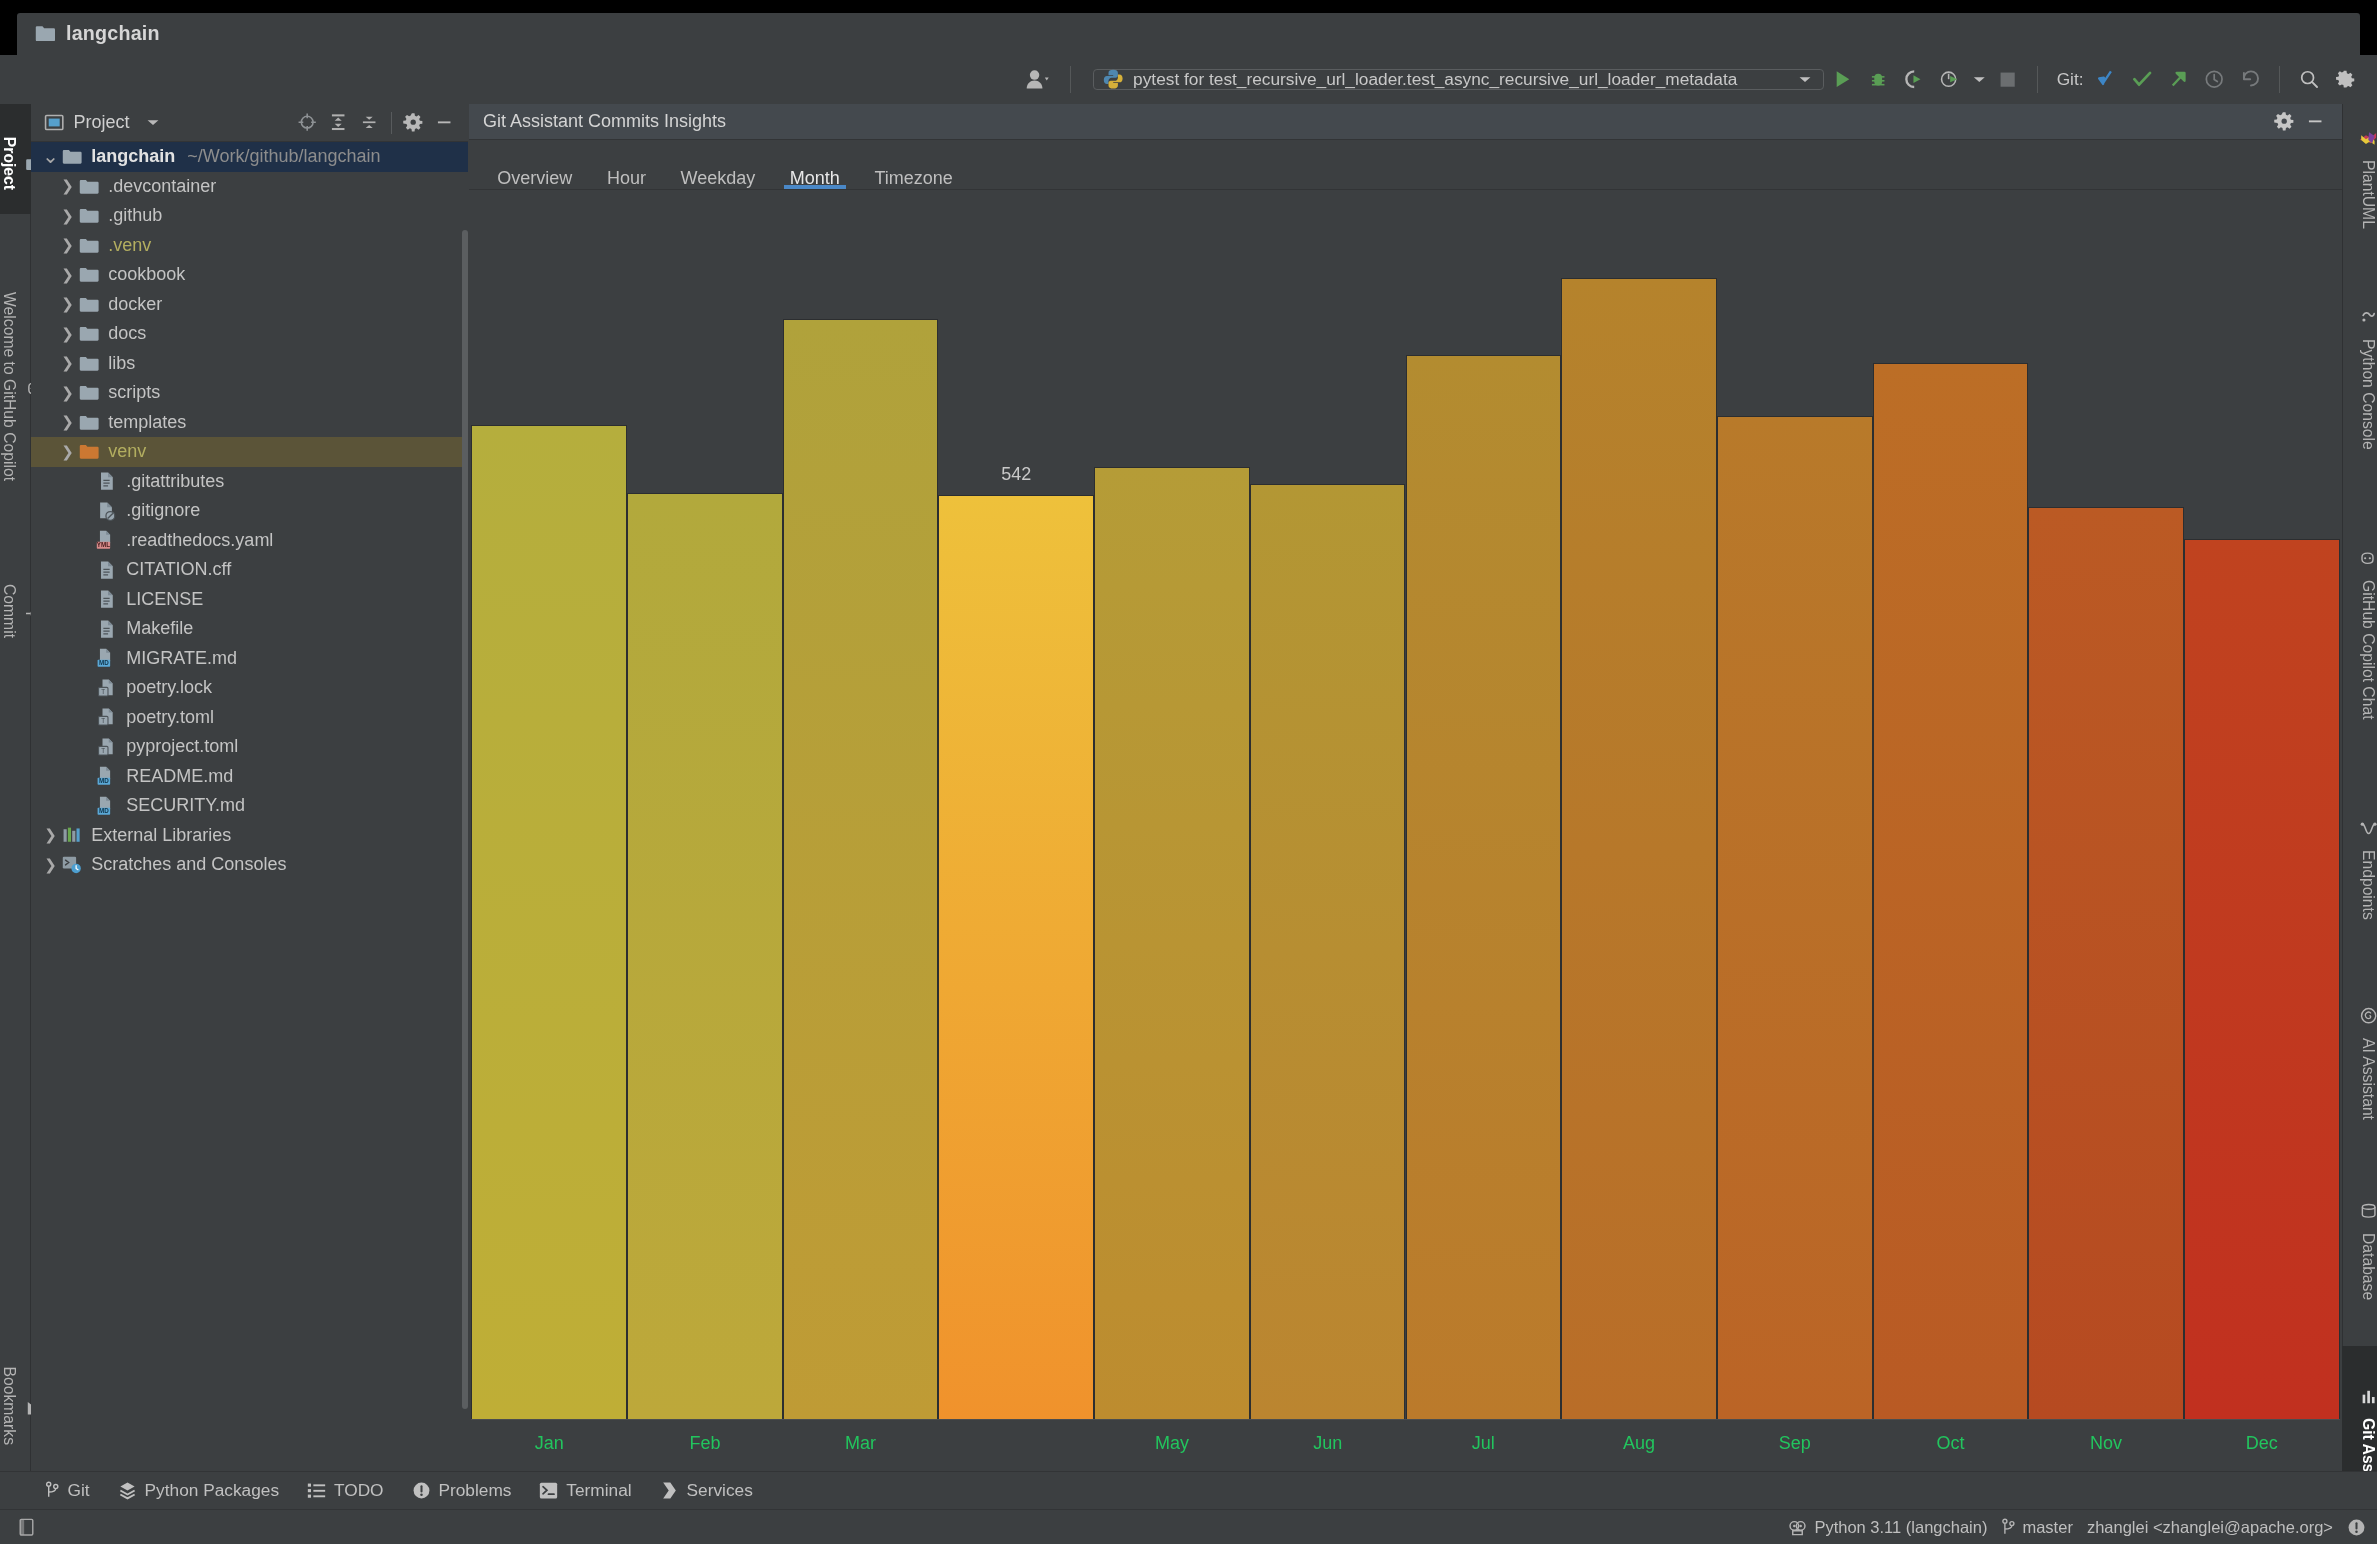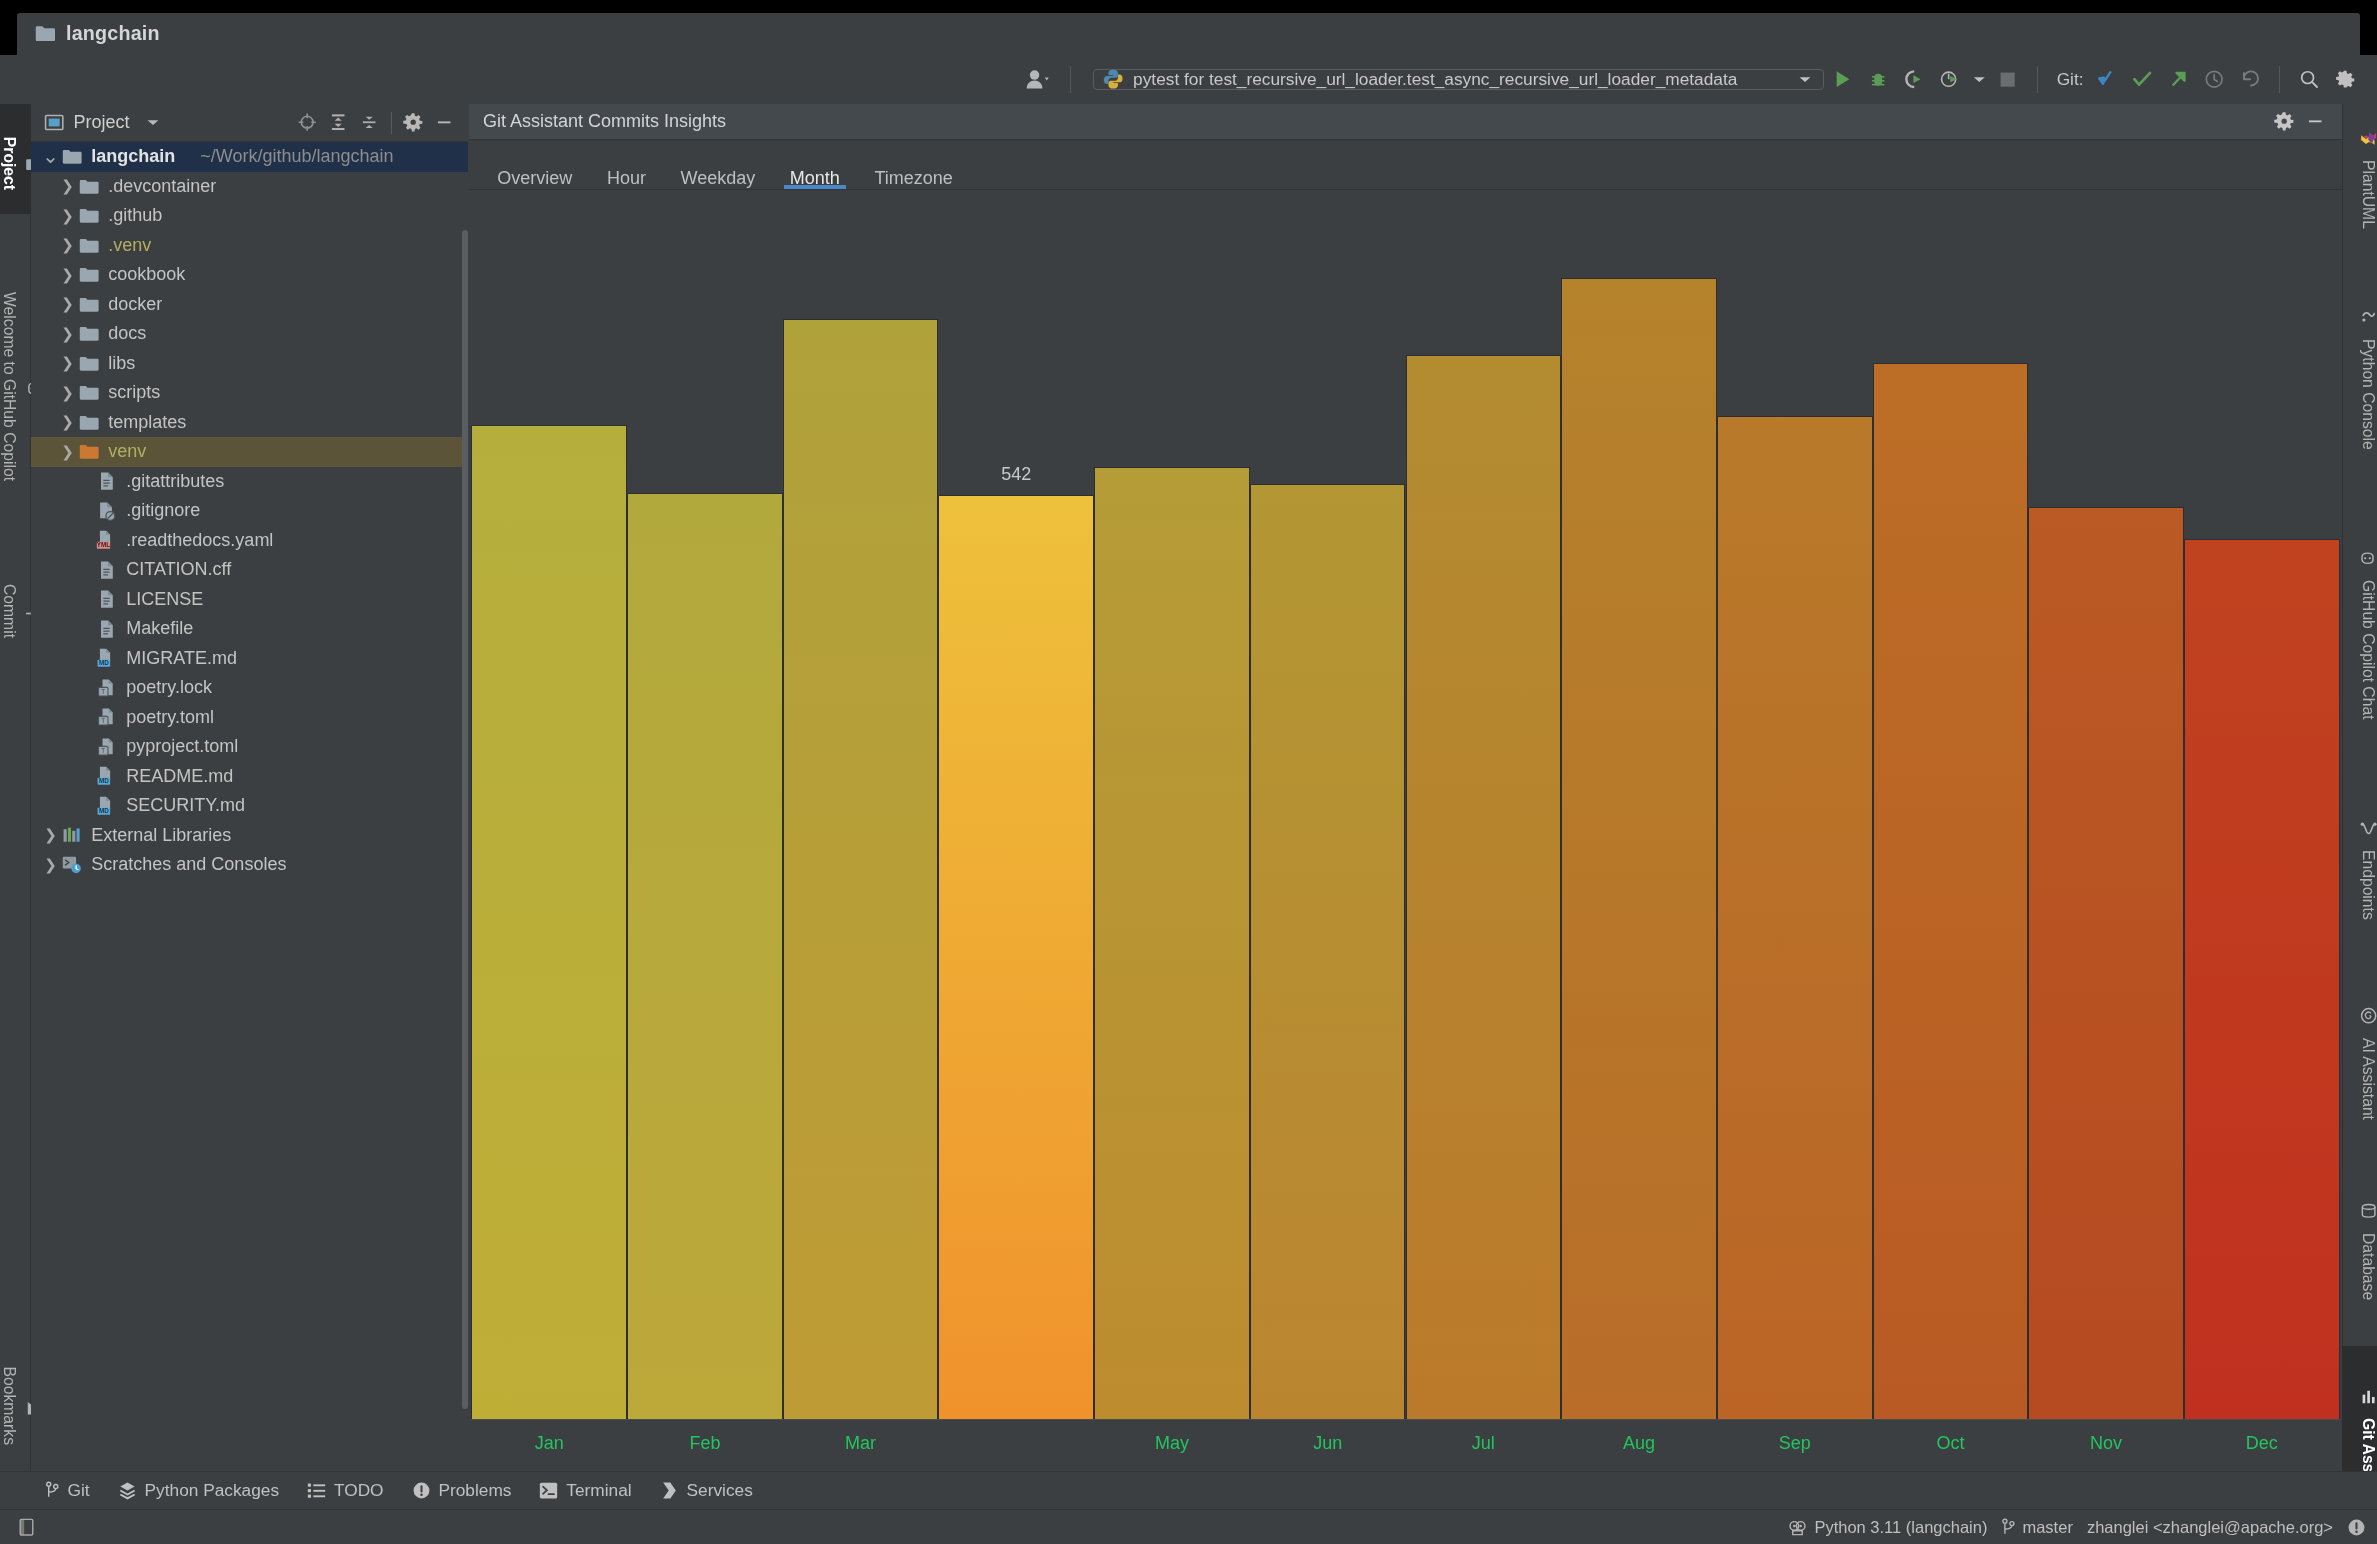--- a/index.html
+++ b/index.html
@@ -108,21 +108,21 @@
     font-size: 18px; color: #c4c4c4; white-space: nowrap;
   }
   .row.sel-root { background: #1f3048; }
   .row.sel-venv { background: #5b5438; }
   .arrow {
     width: 17.3px; height: 29px; display: flex; align-items: center; justify-content: center;
     color: #a9a9a9; font-size: 15px;
   }
   .ico { width: 25px; height: 23.6px; display: flex; align-items: center; justify-content: center; margin-right: 7px; }
   .row .label { }
-  .row .sub { color: #8d8d8d; margin-left: 25px; font-weight: normal; }
+  .row .sub { color: #8d8d8d; margin-left: 12px; font-weight: normal; }
   .row .label.bold { font-weight: bold; color: #e2e2e2; }
   .yellowtext { color: #b3ae60; }
 
   
   .pp-scroll {
     position: absolute; left: 431px; top: 126px; width: 5.5px; height: 1179px;
     background: #5b5e60; border-radius: 3.1px;
   }
 
   

